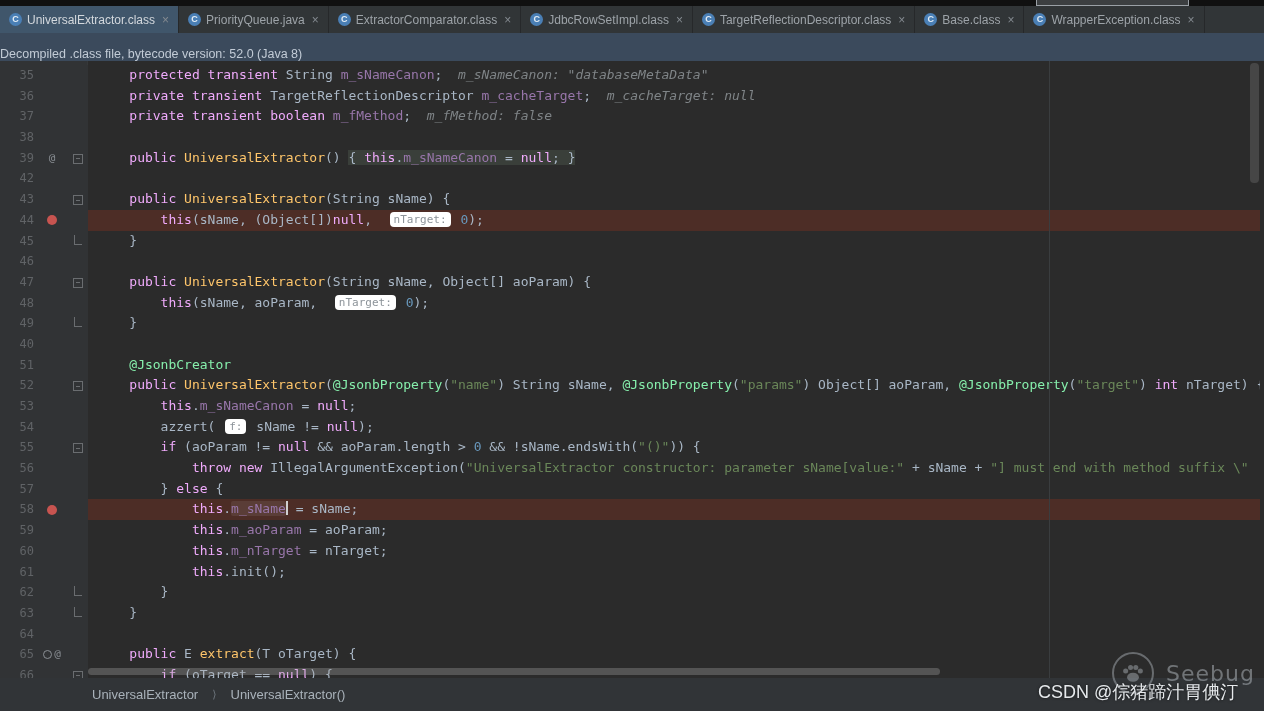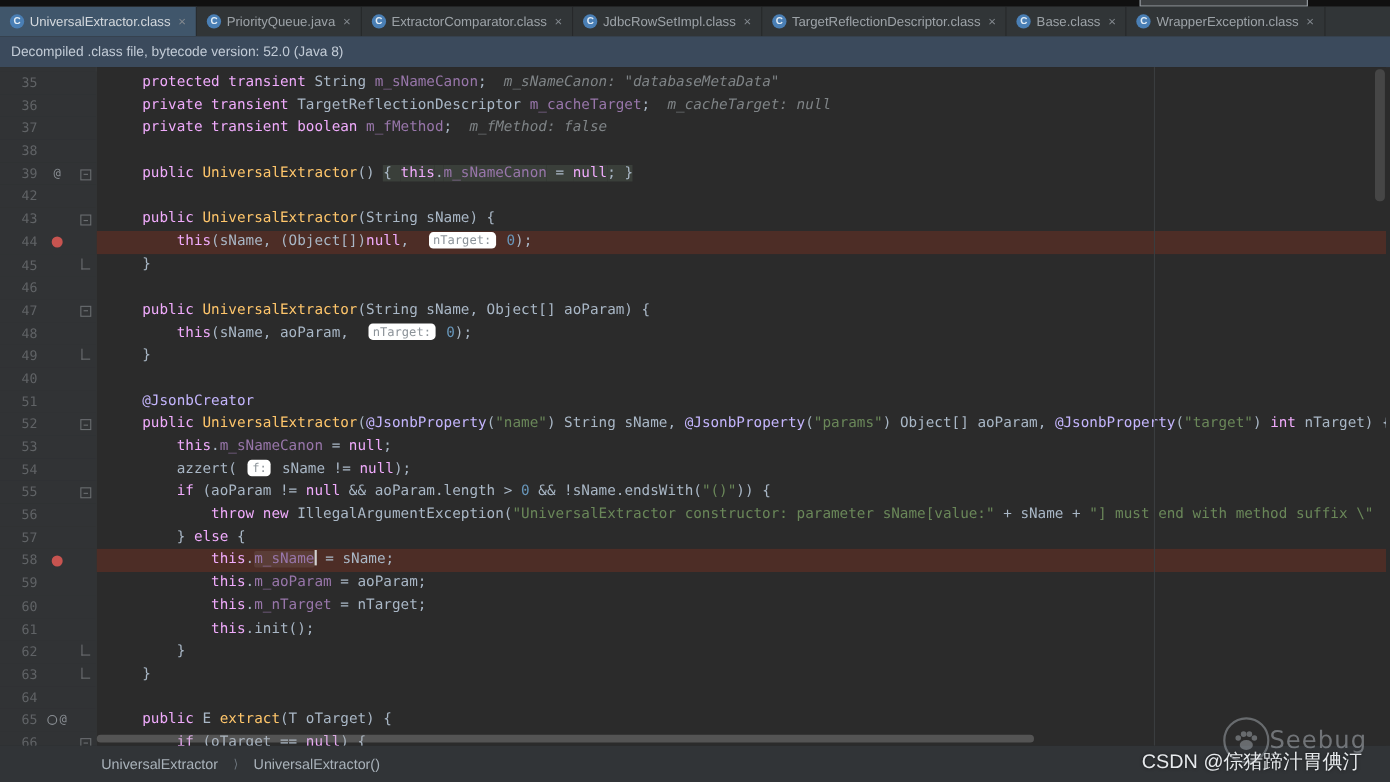--- a/index.html
+++ b/index.html
@@ -8,21 +8,21 @@
 
   .top-strip{position:absolute;left:0;top:0;width:1264px;height:6px;background:#101010}
   .top-widget{position:absolute;left:1036px;top:-2px;width:153px;height:8px;border:1px solid #9aa0a6;background:#3c3f41}
 
   .tabbar{position:absolute;top:6px;left:0;width:1264px;height:27px;background:#313537;display:flex;align-items:stretch;overflow:hidden}
   .tab{display:flex;align-items:center;gap:5px;padding:0 9px;border-right:1px solid #26282a;color:#9da3a8;font-size:12px;cursor:pointer;white-space:nowrap}
   .tab.active{background:#40566b;color:#d3d8dd}
   .tab-icon{flex:0 0 13px;width:13px;height:13px;border-radius:50%;background:#4a7fb5;color:#e4edf5;font-size:9px;line-height:13px;text-align:center;font-weight:bold}
   .tab-close{color:#848a90;font-size:12px;margin-left:2px}
 
-  .banner{position:absolute;top:33px;left:0;width:1264px;height:28px;background:#3b4a5c;color:#c2cbd6;font-size:12.5px;display:flex;align-items:center;padding-left:10px}
+  .banner{position:absolute;top:33px;left:0;width:1264px;height:28px;background:#3b4a5c;color:#c2cbd6;font-size:12.5px;display:flex;align-items:flex-end;padding-left:0}
 
   .editor{position:absolute;top:61px;left:0;width:1260px;height:617px;background:#2b2b2b;overflow:hidden}
   .gutter-bg{position:absolute;left:0;top:0;bottom:0;width:88px;background:#313335;border-right:1px solid #36383a}
   .lines{position:absolute;top:4px;left:0;width:1264px}
   .line{display:flex;height:20.7px;line-height:20.7px;font-family:"DejaVu Sans Mono",monospace;font-size:13px;white-space:pre}
   .gutter{flex:0 0 88px;display:flex;background:#313335;color:#606366}
   .g-num{width:36px;text-align:right;font-size:12px;padding-right:2px}
   .g-icons{width:32px;display:flex;align-items:center;justify-content:center;gap:2px}
   .g-fold{width:20px;position:relative}
   .g-fold.f-start::before{content:"";position:absolute;left:5px;top:6px;width:8px;height:8px;border:1px solid #6a6d70;background:linear-gradient(#6a6d70,#6a6d70) center/4px 1px no-repeat}
@@ -30,38 +30,38 @@
   .gi-red{width:10px;height:10px;background:#c75450;border-radius:50%;display:inline-block}
   .gi-at{color:#8a8f94;font-size:11px;font-family:"DejaVu Sans Mono",monospace}
   .gi-circle{width:9px;height:9px;border:1px solid #8a8f94;border-radius:50%;display:inline-block}
   .code{flex:1;color:#a9b7c6;padding-left:10px}
   .line.hl .code{background:#4d2d26}
   .tok.kw{color:#f0abfc}
   .tok.def{color:#a9b7c6}
   .tok.fld{color:#9876aa}
   .tok.str{color:#6a8759}
   .tok.num{color:#6897bb}
-  .tok.ann{color:#c4b5fd}
+  .tok.ann{color:#86efac}
   .tok.mth{color:#ffc66b}
   .tok.hint{color:#7f8487;font-style:italic}
   .tok.inlay{display:inline-block;background:#ffffff;color:#8c9399;border-radius:4px;font-size:11px;line-height:15px;padding:0 4px;margin:0 2px;vertical-align:1px}
   .tok.fold{background:#3a3f3a}
   .tok.cw{background:rgba(255,255,255,.08);border-radius:2px}
   .tok.caret{display:inline-block;width:0;height:14px;border-left:2px solid #d0d0d0;vertical-align:-2px}
 
   .guide{position:absolute;top:0;bottom:0;left:1049px;width:1px;background:#3a3d3f;z-index:3}
   .hscroll{position:absolute;left:88px;bottom:3px;width:852px;height:7px;background:rgba(170,170,170,.33);border-radius:4px;z-index:4;cursor:pointer}
   .vscroll{position:absolute;right:1px;top:2px;width:9px;height:120px;background:rgba(170,170,170,.22);border-radius:4px;z-index:4;cursor:pointer}
 
   .statusbar{position:absolute;top:678px;left:0;width:1264px;height:33px;background:#313437;display:flex;align-items:center;padding-left:92px;font-size:13px;color:#a9b2ba}
   .crumbs{display:flex;align-items:center;gap:14px}
   .crumb{cursor:pointer}
   .crumb-sep{color:#6d757d;font-size:11px}
 
-  .seebug{position:absolute;left:1112px;top:652px;display:flex;align-items:center;gap:0;opacity:.55;z-index:5}
+  .seebug{position:absolute;left:1112px;top:652px;display:flex;align-items:center;gap:12px;opacity:.55;z-index:5}
   .paw{width:42px;height:42px;border:2px solid #9aa0a6;border-radius:50%;display:flex;align-items:center;justify-content:center}
   .seebug-text{color:#aab0b6;font-size:22px;letter-spacing:1px;font-family:"DejaVu Sans",sans-serif}
   .csdn{position:absolute;left:1038px;top:680px;color:#e6e9ec;font-size:18px;z-index:6;text-shadow:0 0 3px rgba(0,0,0,.6);white-space:nowrap}
 </style>
 </head>
 <body>
 
 <div id="app">
 
   <div class="top-strip">

